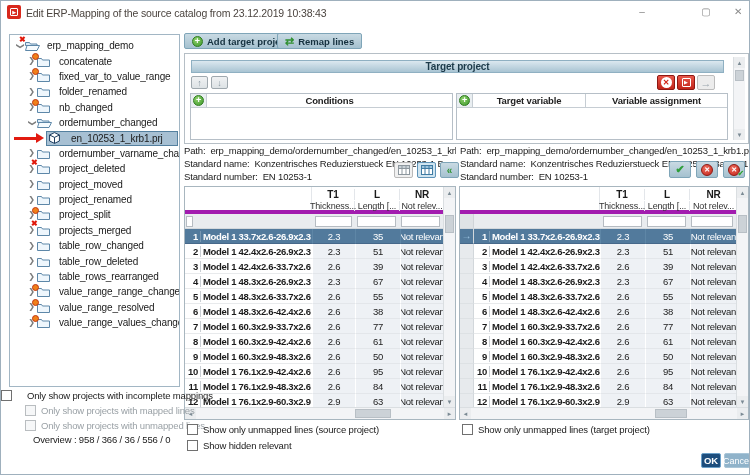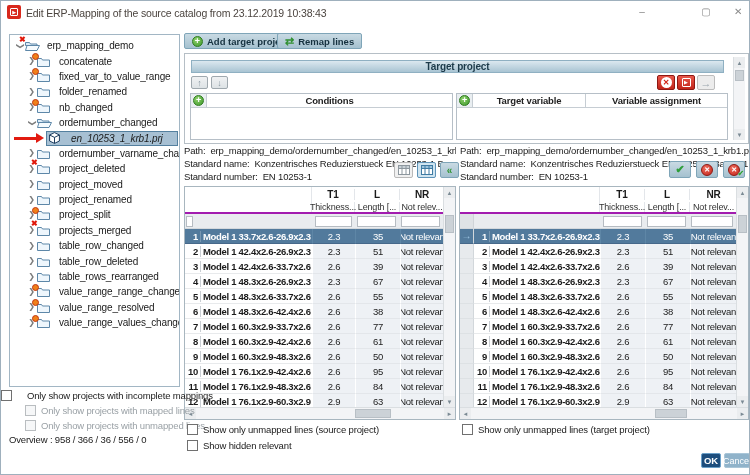--- a/index.html
+++ b/index.html
@@ -11,21 +11,21 @@
   .titlebar{position:absolute;left:0;top:0;right:0;height:24px;background:#fff;}
   .app-icon{position:absolute;left:6px;top:4px;width:14px;height:14px;background:#d8281c;border-radius:2px;display:flex;align-items:center;justify-content:center;}
   .app-icon .inner{width:8px;height:8px;border:1px solid #fff;border-radius:1px;display:flex;align-items:center;justify-content:center;color:#fff;font-size:5px;line-height:1;}
   .title-text{position:absolute;left:25px;top:6px;font-size:10.5px;color:#4b443f;white-space:nowrap;}
   .winbtn{position:absolute;top:3px;width:22px;height:16px;text-align:center;color:#8a8a8a;font-size:10px;line-height:16px;}
   .winbtn.min{left:630px;} .winbtn.max{left:694px;} .winbtn.cls{left:726px;}
 
   
   .tree-panel{position:absolute;left:8px;top:33px;width:171px;height:353px;border:1px solid #a2b6c4;background:#fff;padding-top:3px;overflow:hidden;}
   .tree-item{position:relative;display:flex;align-items:center;height:15.4px;white-space:nowrap;font-size:10px;}
-  .tree-item.lvl0{padding-left:4px;} .tree-item.lvl1{padding-left:16px;} .tree-item.lvl2{padding-left:36px;font-style:italic;}
+  .tree-item.lvl0{padding-left:4px;} .tree-item.lvl1{padding-left:16px;} .tree-item.lvl2{padding-left:36px;}
   .chev{width:11px;flex:0 0 11px;text-align:center;color:#7c7c7c;font-size:8px;line-height:1;}
   .chev.down{transform:rotate(90deg);}
   .icon-wrap{position:relative;width:16px;height:12px;flex:0 0 16px;margin-right:3px;display:flex;align-items:center;}
   .badge{position:absolute;z-index:2;}
   .badge.warn{left:-5px;top:-2px;width:7px;height:7px;border-radius:50%;background:#f08019;border:1px solid #c03612;}
   .badge.err{left:-6px;top:-4px;color:#e0190c;font-size:8px;font-weight:bold;line-height:8px;text-shadow:0 0 1px #fff;}
   .lbl{padding:0 3px;}
   .sel-wrap{flex:1;display:flex;align-items:center;background:#a7c0d3;border:1px solid #54809f;height:15px;margin-right:1px;}
   .sel-wrap .icon-wrap{margin-left:2px;}
   .red-arrow{position:absolute;left:4px;top:0;height:100%;display:flex;align-items:center;z-index:3;}
@@ -75,21 +75,21 @@
   .stl .gcheck{color:#2e9e3a;font-size:11px;font-weight:bold;line-height:1;}
   .rdisc{width:12px;height:12px;border-radius:50%;background:radial-gradient(circle at 35% 30%,#ef6e5f,#c3251a);border:1px solid #8e1812;display:flex;align-items:center;justify-content:center;color:#fff;font-size:7px;font-weight:bold;line-height:1;}
   .mini-check{position:absolute;right:0px;bottom:-1px;color:#2e9e3a;font-size:8px;font-weight:bold;line-height:1;text-shadow:0 0 1px #fff;}
 
   
   .dtable{position:absolute;top:185px;height:234px;border:1px solid #a8b6bf;background:#fff;overflow:hidden;}
   .dtable.src{left:183px;width:272px;--gut:0px;--ncol:127px;--t1:43px;--l:45px;--nr:45px;}
   .dtable.tgt{left:458px;width:290px;--gut:14px;--ncol:126px;--t1:45px;--l:45px;--nr:48px;}
   .hrow{display:flex;align-items:center;}
   .hrow.r1{height:15px;font-weight:bold;font-size:10px;}
-  .hrow.r2{height:12px;font-size:9px;color:#333;border-bottom:2px solid #a21caf;}
+  .hrow.r2{height:12px;font-size:9px;color:#333;border-bottom:4px solid #a21caf;}
   .gh{width:var(--gut);flex:0 0 var(--gut);align-self:stretch;}
   .nh{width:var(--ncol);flex:0 0 var(--ncol);align-self:stretch;border-right:1px solid #e3e6ea;}
   .ch{display:flex;align-items:center;justify-content:center;border-right:1px solid #e3e6ea;}
   .ch.t1{width:var(--t1);flex:0 0 var(--t1);} .ch.lc{width:var(--l);flex:0 0 var(--l);} .ch.nr{width:var(--nr);flex:0 0 var(--nr);}
   .frow{display:flex;height:15px;background:#e9ecef;border-bottom:1px solid #d4d9dd;}
   .frow .gh{background:#dfe3e6;border-right:1px solid #cfd4d8;}
   .nfil{width:var(--ncol);flex:0 0 var(--ncol);display:flex;align-items:center;}
   .minibox{width:7px;height:11px;background:#fff;border:1px solid #b6bcc2;margin-left:1px;}
   .fin{height:11px;margin:2px 2px 0 3px;background:#fff;border:1px solid #b6bcc2;flex:0 0 auto;}
   .fin.t1{width:calc(var(--t1) - 6px);} .fin.lc{width:calc(var(--l) - 6px);} .fin.nr{width:calc(var(--nr) - 6px);}
@@ -102,21 +102,21 @@
   .vcell{display:flex;align-items:center;justify-content:center;background:#eef1f5;border-left:1px solid #fff;border-bottom:1px solid #e3e6ea;color:#222;white-space:nowrap;overflow:hidden;letter-spacing:-0.3px;}
   .vcell.t1{width:var(--t1);flex:0 0 var(--t1);} .vcell.lc{width:var(--l);flex:0 0 var(--l);} .vcell.nr{width:var(--nr);flex:0 0 var(--nr);}
   .trow.selected .ncell,.trow.selected .vcell{background:#527a9c;color:#fff;border-bottom-color:#46688a;border-left-color:#5e86a6;}
   .trow.selected .gcell{background:#527a9c;border-bottom-color:#46688a;}
   .trow.selected .num{border-right-color:#7897b1;}
 
   
   .cb-row{position:absolute;display:flex;align-items:center;font-size:9.5px;white-space:nowrap;}
   .cb{width:11px;height:11px;border:1px solid #707070;background:#fff;margin-right:5px;flex:0 0 11px;}
   .cb-row.disabled{color:#9aa1a6;} .cb-row.disabled .cb{border-color:#b9bdc0;background:#f6f7f8;}
-  .overview{position:absolute;font-size:9.5px;white-space:nowrap;}
+  .overview{position:absolute;font-size:9.5px;white-space:nowrap;margin-left:24px;}
   .ok-btn{position:absolute;left:700px;top:452px;width:20px;height:15px;background:#1d4e7d;border:1px solid #6ba0c9;color:#fff;font-size:9.5px;font-weight:bold;display:flex;align-items:center;justify-content:center;border-radius:2px;}
   .cancel-btn{position:absolute;left:723px;top:452px;width:26px;height:15px;background:#90b3ca;border:1px solid #aac6d8;color:#fff;font-size:9px;display:flex;align-items:center;justify-content:center;border-radius:2px;}
 </style>
 </head>
 <body>
 
 <div class="window">
 
   <div class="titlebar">
     <span class="app-icon">

